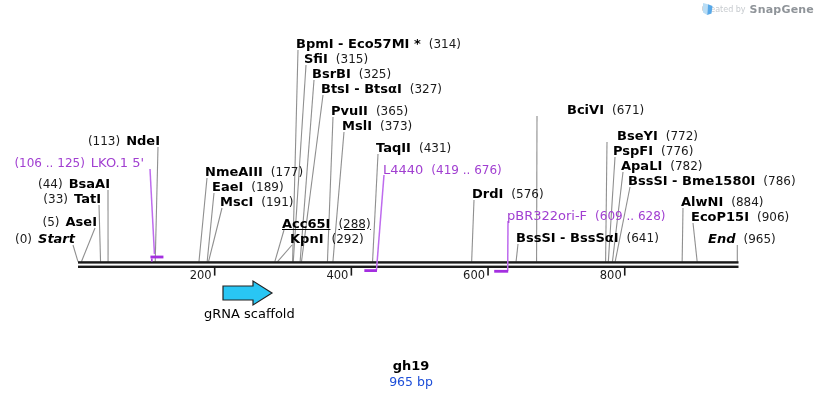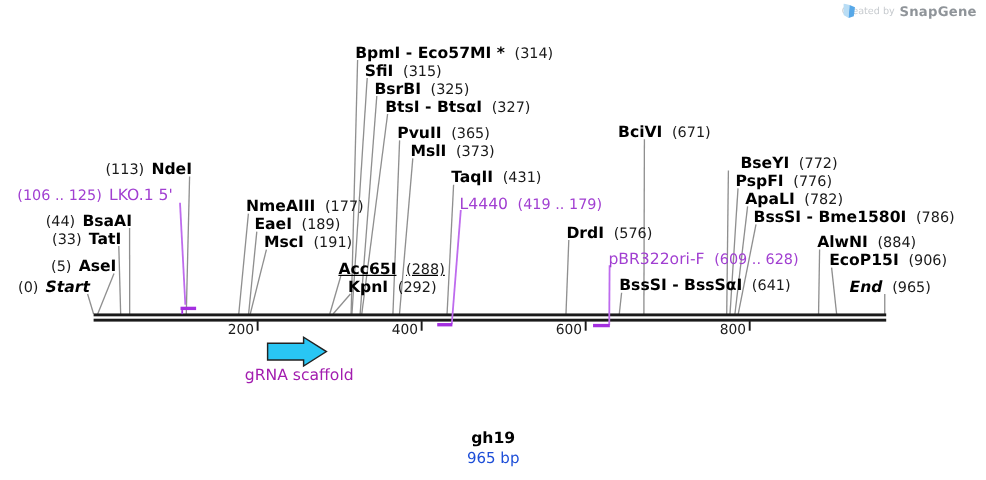--- a/index.html
+++ b/index.html
@@ -8,21 +8,21 @@
   .canvas svg{position:absolute;left:0;top:0;}
   #labels{position:absolute;left:0;top:0;width:822px;height:400px;}
   .lbl{position:absolute;white-space:nowrap;line-height:15px;color:#000;cursor:default;}
   .lbl .name{font-weight:bold;font-size:13px;color:#000;}
   .lbl .pos{font-size:12px;color:#1a1a1a;}
   .lbl.nf .pos{margin-left:8px;}
   .lbl.pf .pos{margin-right:6px;}
   .lbl.term .name{font-style:italic;}
   .lbl.primer,.lbl.primer .name,.lbl.primer .pos{color:#a13fd1;}
   .lbl.primer .name{font-weight:normal;}
-  .feature-label{position:absolute;left:204px;top:306px;font-size:13px;color:#a21caf;}
+  .feature-label{position:absolute;left:204px;top:306px;font-size:13px;color:#000000;}
   .title-block{position:absolute;left:0;right:0;top:358px;text-align:center;}
   .title-block .title{font-size:13px;font-weight:bold;color:#000;}
   .title-block .subtitle{font-size:12.5px;color:#1d4ed8;margin-top:1px;}
   .watermark{position:absolute;top:3px;right:8px;display:flex;align-items:center;gap:4px;}
   .watermark .createdby{font-size:8px;color:#c7cbcf;}
   .watermark .brand{font-size:11px;font-weight:600;color:#8f9499;letter-spacing:.2px;text-align:center;}
 </style>
 </head>
 <body>
 
@@ -98,30 +98,30 @@
       <div class="lbl nf" style="left: 290px; top: 230px;"><span class="name">KpnI</span><span class="pos">(292)</span></div>
       <div class="lbl nf" style="left: 296px; top: 35px;"><span class="name">BpmI - Eco57MI *</span><span class="pos">(314)</span></div>
       <div class="lbl nf" style="left: 304px; top: 50px;"><span class="name">SfiI</span><span class="pos">(315)</span></div>
       <div class="lbl nf" style="left: 312px; top: 65px;"><span class="name">BsrBI</span><span class="pos">(325)</span></div>
       <div class="lbl nf" style="left: 321px; top: 80px;"><span class="name">BtsI - BtsαI</span><span class="pos">(327)</span></div>
       <div class="lbl nf" style="left: 331px; top: 102px;"><span class="name">PvuII</span><span class="pos">(365)</span></div>
       <div class="lbl nf" style="left: 342px; top: 117px;"><span class="name">MslI</span><span class="pos">(373)</span></div>
       <div class="lbl nf" style="left: 376px; top: 139px;"><span class="name">TaqII</span><span class="pos">(431)</span></div>
       <div class="lbl nf" style="left: 472px; top: 185px;"><span class="name">DrdI</span><span class="pos">(576)</span></div>
       <div class="lbl nf" style="left: 516px; top: 229px;"><span class="name">BssSI - BssSαI</span><span class="pos">(641)</span></div>
-      <div class="lbl nf" style="left: 515px; top: 101px;"><span class="name">BciVI</span><span class="pos">(671)</span></div>
+      <div class="lbl nf" style="left: 567px; top: 101px;"><span class="name">BciVI</span><span class="pos">(671)</span></div>
       <div class="lbl nf" style="left: 605px; top: 127px; margin-left: 12px;"><span class="name">BseYI</span><span class="pos">(772)</span></div>
       <div class="lbl nf" style="left: 613px; top: 142px;"><span class="name">PspFI</span><span class="pos">(776)</span></div>
       <div class="lbl nf" style="left: 621px; top: 157px;"><span class="name">ApaLI</span><span class="pos">(782)</span></div>
       <div class="lbl nf" style="left: 628px; top: 172px;"><span class="name">BssSI - Bme1580I</span><span class="pos">(786)</span></div>
       <div class="lbl nf" style="left: 681px; top: 193px;"><span class="name">AlwNI</span><span class="pos">(884)</span></div>
       <div class="lbl nf" style="left: 691px; top: 208px;"><span class="name">EcoP15I</span><span class="pos">(906)</span></div>
       <div class="lbl nf term" style="left: 708px; top: 230px;"><span class="name">End</span><span class="pos">(965)</span></div>
       <div class="lbl pf primer" style="right: 678px; top: 154px;"><span class="pos">(106 .. 125)</span><span class="name">LKO.1 5'</span></div>
-      <div class="lbl nf primer" style="left: 383px; top: 161px;"><span class="name">L4440</span><span class="pos">(419 .. 179)</span></div>
+      <div class="lbl nf primer" style="left: 383px; top: 161px;"><span class="name">L4440</span><span class="pos">(419 .. 676)</span></div>
       <div class="lbl nf primer" style="left: 507px; top: 207px;"><span class="name">pBR322ori-F</span><span class="pos">(609 .. 628)</span></div>
     </div>
 
   <div class="feature-label">gRNA scaffold</div>
 
   <div class="title-block">
     <div class="title">gh19</div>
     <div class="subtitle">965 bp</div>
   </div>
 </div>

